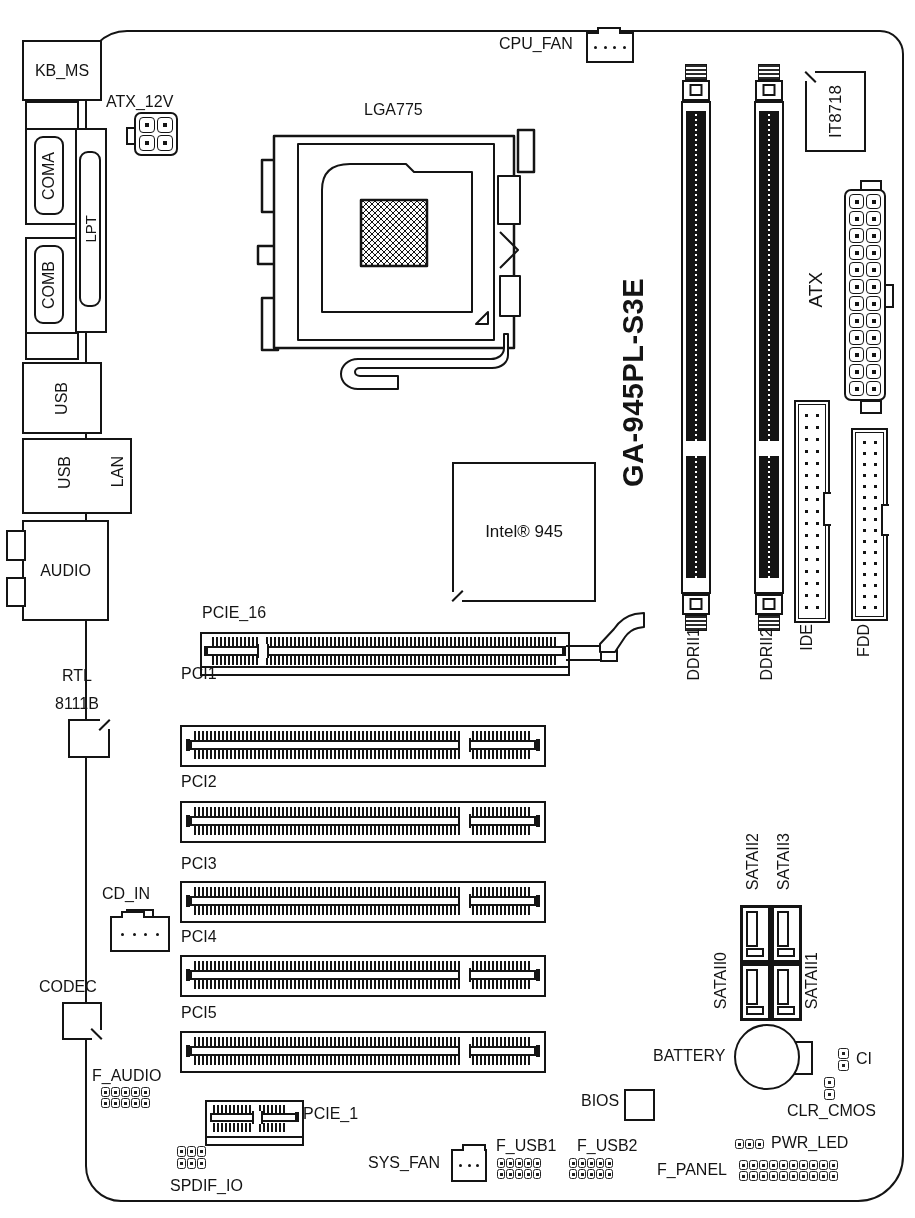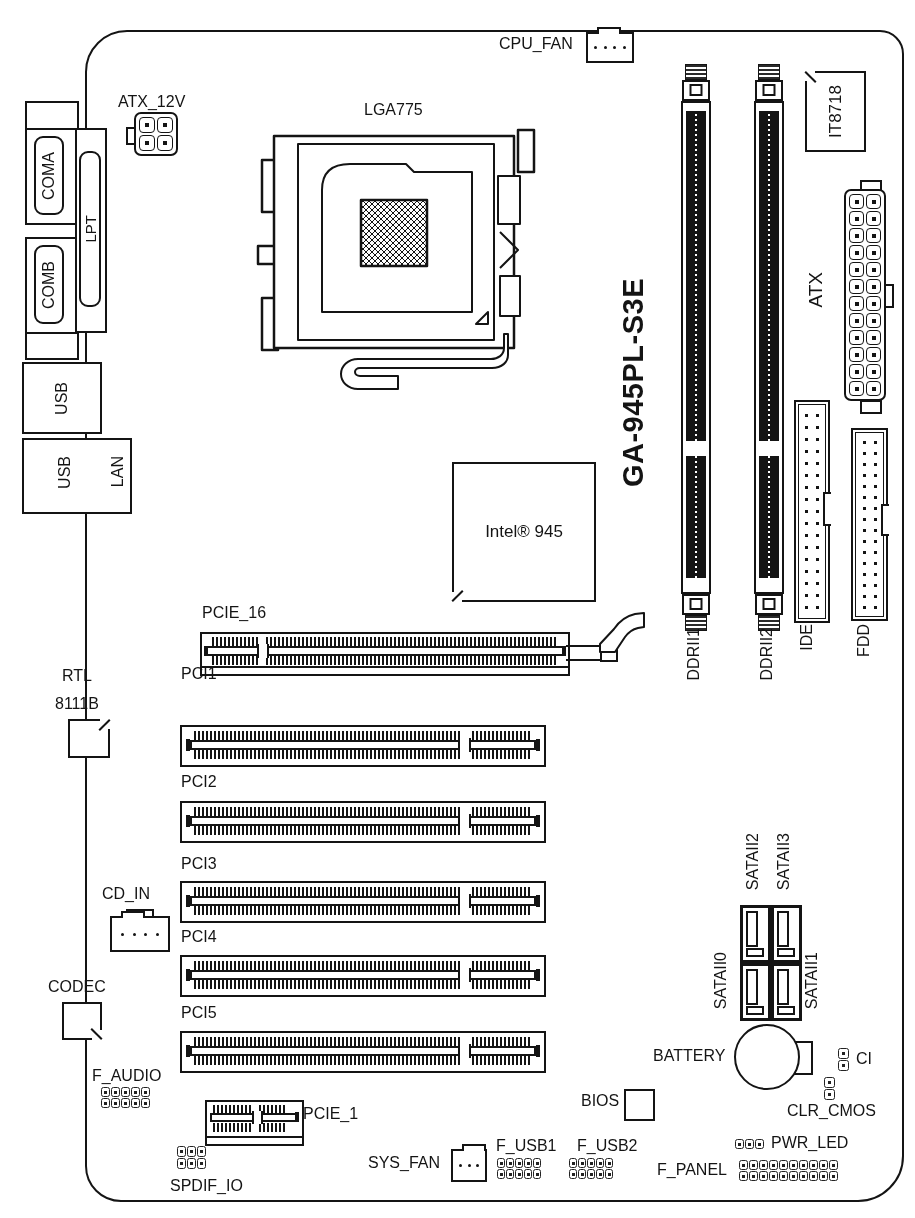--- a/index.html
+++ b/index.html
@@ -55,20 +55,23 @@
   svg{position:absolute;overflow:visible}
   .t29{font-size:29px;font-weight:bold;letter-spacing:.5px}
 </style>
 </head>
 <body>
 
 <div id="stage">
 
   <div class="board"></div>
 
+  <div class="box ctr" style="left:22px;top:40px;width:76px;height:57px;font-size:16px">
+    <span>KB_MS</span>
+  </div>
   <div class="box" style="left:25px;top:101px;width:50px;height:26px"></div>
 
   <div class="box" style="left:25px;top:128px;width:50px;height:93px">
     <div class="dsub ctr" style="left:7px;top:6px;width:26px;height:75px">
       <span class="v">COMA</span>
     </div>
   </div>
   <div class="box" style="left:25px;top:237px;width:50px;height:93px">
     <div class="dsub ctr" style="left:7px;top:6px;width:26px;height:75px">
       <span class="v">COMB</span>
@@ -81,22 +84,27 @@
   </div>
   <div class="box" style="left:25px;top:332px;width:50px;height:24px"></div>
 
   <div class="box ctr" style="left:22px;top:362px;width:76px;height:68px">
     <span class="v">USB</span>
   </div>
   <div class="box" style="left:22px;top:438px;width:106px;height:72px">
     <span class="lbl v" style="left:33px;top:16px">USB</span>
     <span class="lbl v" style="left:86px;top:16px">LAN</span>
   </div>
-
-  <span class="lbl" style="left:118px;top:94px">ATX_12V</span>
+  <div class="box ctr" style="left:22px;top:520px;width:83px;height:97px;font-size:16px">
+    <div class="tab" style="left:-18px;top:8px;width:16px;height:27px"></div>
+    <div class="tab" style="left:-18px;top:55px;width:16px;height:26px"></div>
+    <span>AUDIO</span>
+  </div>
+
+  <span class="lbl" style="left:106px;top:94px">ATX_12V</span>
   <div class="tab" style="left:126px;top:127px;width:10px;height:14px"></div>
   <div class="atxgrid" style="left:134px;top:112px;grid-template-columns:repeat(2,16px);grid-auto-rows:16px">
       <i></i>
       <i></i>
       <i></i>
       <i></i>
     </div>
 
   <span class="lbl" style="left:499px;top:36px">CPU_FAN</span>
   <div class="fan" style="left:586px;top:32px;width:44px;height:27px">
@@ -362,21 +370,21 @@
 
   <span class="lbl" style="left:102px;top:886px">CD_IN</span>
   <div class="tab" style="left:126px;top:909px;width:24px;height:9px"></div>
   <div class="fan" style="left:110px;top:916px;width:56px;height:32px;">
       <i></i>
       <i></i>
       <i></i>
       <i></i>
     </div>
 
-  <span class="lbl" style="left:48px;top:979px">CODEC</span>
+  <span class="lbl" style="left:39px;top:979px">CODEC</span>
   <div class="chip nbr" style="left:62px;top:1002px;width:36px;height:34px"></div>
 
   <span class="lbl" style="left:92px;top:1068px">F_AUDIO</span>
   <div class="ph" style="left:101px;top:1087px;grid-template-columns:repeat(5,9px);grid-auto-rows:10px">
       <i></i>
       <i></i>
       <i></i>
       <i></i>
       <i></i>
       <i></i>

